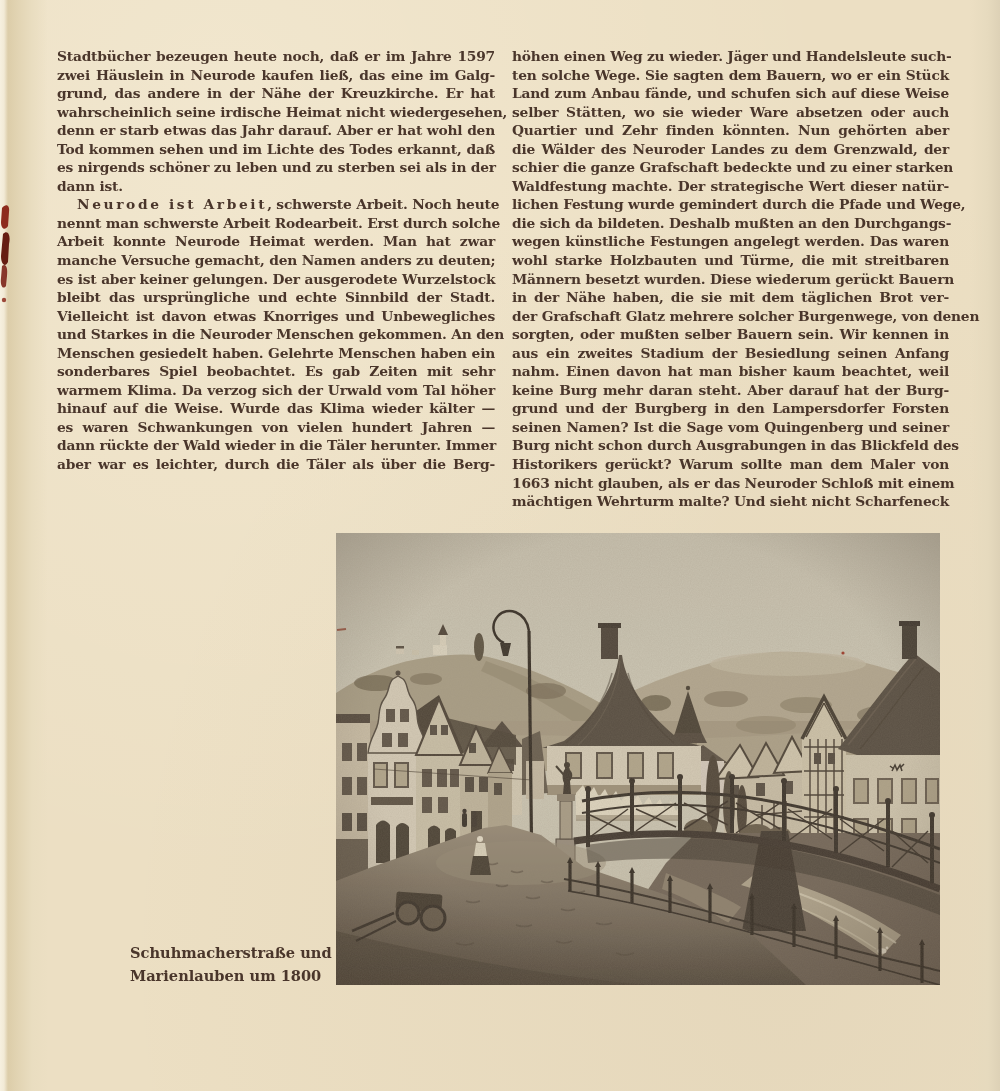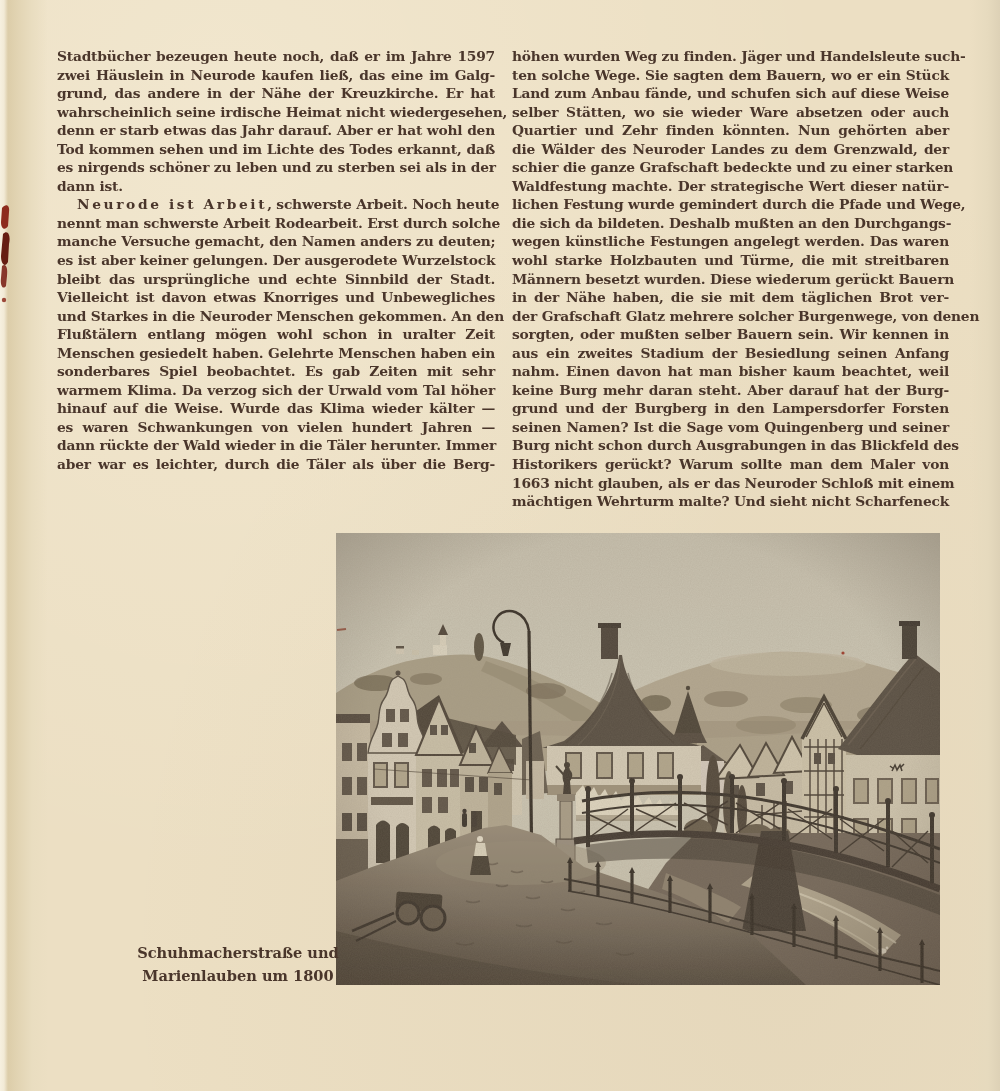--- a/index.html
+++ b/index.html
@@ -21,21 +21,21 @@
   .col-left{left:57px;width:438px;}
   .col-right{left:512px;width:437px;}
   .para{margin:0;}
   .tline{text-align:justify;text-align-last:justify;height:18.55px;white-space:nowrap;}
   .tline.endshort{text-align-last:left;}
   .para.indent .tline:first-child{text-indent:20px;}
   .gesperrt{letter-spacing:2.6px;}
   .photo{position:absolute;left:336px;top:533px;width:604px;height:452px;margin:0;
     box-shadow: inset 0 0 0 1px rgba(90,75,58,.35), inset 0 0 20px rgba(70,56,42,.22);}
   .photo svg{display:block;}
-  .caption{position:absolute;left:130px;top:941px;width:216px;text-align:center;
+  .caption{position:absolute;left:130px;top:941px;width:216px;text-align:left;
     color:#4a362b;font-weight:bold;font-size:14.6px;line-height:23px;}
 </style>
 </head>
 <body>
 
 <div class="gutter"></div>
 <div class="edge-right"></div>
 
 <svg class="redmarks" width="14" height="130" viewBox="0 0 14 130">
   <path d="M2,8 C6,3 10,5 9,12 L8,26 C5,31 1,29 1,22 Z" fill="#8d2b1d"></path>
@@ -51,38 +51,38 @@
       <div class="tline">grund, das andere in der Nähe der Kreuzkirche. Er hat</div>
       <div class="tline">wahrscheinlich seine irdische Heimat nicht wiedergesehen,</div>
       <div class="tline">denn er starb etwas das Jahr darauf. Aber er hat wohl den</div>
       <div class="tline">Tod kommen sehen und im Lichte des Todes erkannt, daß</div>
       <div class="tline">es nirgends schöner zu leben und zu sterben sei als in der</div>
       <div class="tline endshort">dann ist.</div>
     </div>
     <div class="para indent">
       <div class="tline"><span class="gesperrt">Neurode ist Arbeit</span>, schwerste Arbeit. Noch heute</div>
       <div class="tline">nennt man schwerste Arbeit Rodearbeit. Erst durch solche</div>
+      <div class="tline">Arbeit konnte Neurode Heimat werden. Man hat zwar</div>
       <div class="tline">manche Versuche gemacht, den Namen anders zu deuten;</div>
       <div class="tline">es ist aber keiner gelungen. Der ausgerodete Wurzelstock</div>
       <div class="tline">bleibt das ursprüngliche und echte Sinnbild der Stadt.</div>
       <div class="tline">Vielleicht ist davon etwas Knorriges und Unbewegliches</div>
       <div class="tline">und Starkes in die Neuroder Menschen gekommen. An den</div>
-      <div class="tline">Flußtälern entlang mögen wohl schon in uralter Zeit</div>
       <div class="tline">Menschen gesiedelt haben. Gelehrte Menschen haben ein</div>
       <div class="tline">sonderbares Spiel beobachtet. Es gab Zeiten mit sehr</div>
       <div class="tline">warmem Klima. Da verzog sich der Urwald vom Tal höher</div>
       <div class="tline">hinauf auf die Weise. Wurde das Klima wieder kälter —</div>
       <div class="tline">es waren Schwankungen von vielen hundert Jahren —</div>
       <div class="tline">dann rückte der Wald wieder in die Täler herunter. Immer</div>
       <div class="tline">aber war es leichter, durch die Täler als über die Berg-</div>
     </div>
   </div>
 <div class="col col-right">
     <div class="para">
-      <div class="tline">höhen wurden Weg zu finden. Jäger und Handelsleute such-</div>
+      <div class="tline">höhen einen Weg zu wieder. Jäger und Handelsleute such-</div>
       <div class="tline">ten solche Wege. Sie sagten dem Bauern, wo er ein Stück</div>
       <div class="tline">Land zum Anbau fände, und schufen sich auf diese Weise</div>
       <div class="tline">selber Stätten, wo sie wieder Ware absetzen oder auch</div>
       <div class="tline">Quartier und Zehr finden könnten. Nun gehörten aber</div>
       <div class="tline">die Wälder des Neuroder Landes zu dem Grenzwald, der</div>
       <div class="tline">schier die ganze Grafschaft bedeckte und zu einer starken</div>
       <div class="tline">Waldfestung machte. Der strategische Wert dieser natür-</div>
       <div class="tline">lichen Festung wurde gemindert durch die Pfade und Wege,</div>
       <div class="tline">die sich da bildeten. Deshalb mußten an den Durchgangs-</div>
       <div class="tline">wegen künstliche Festungen angelegt werden. Das waren</div>

